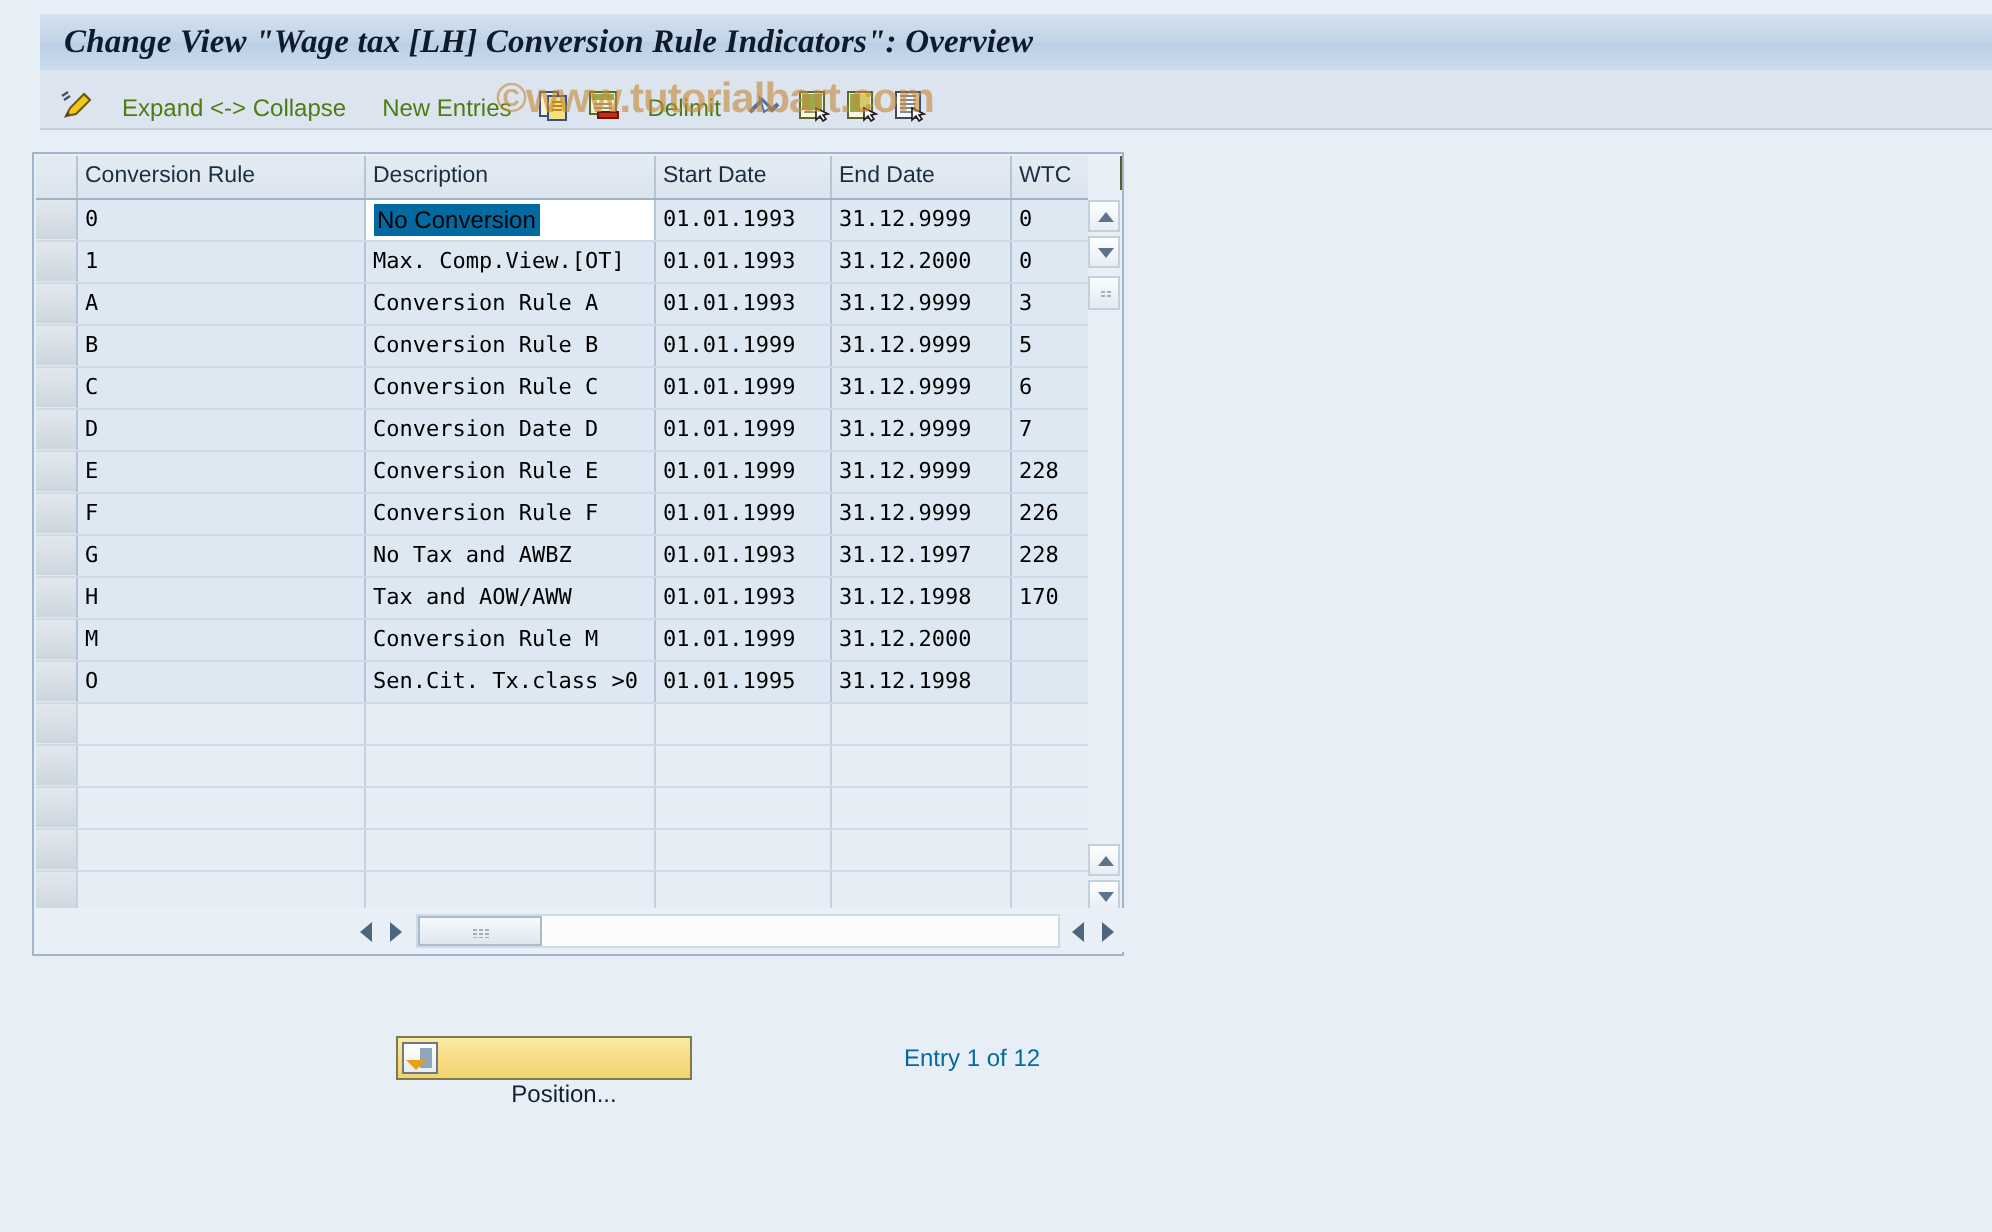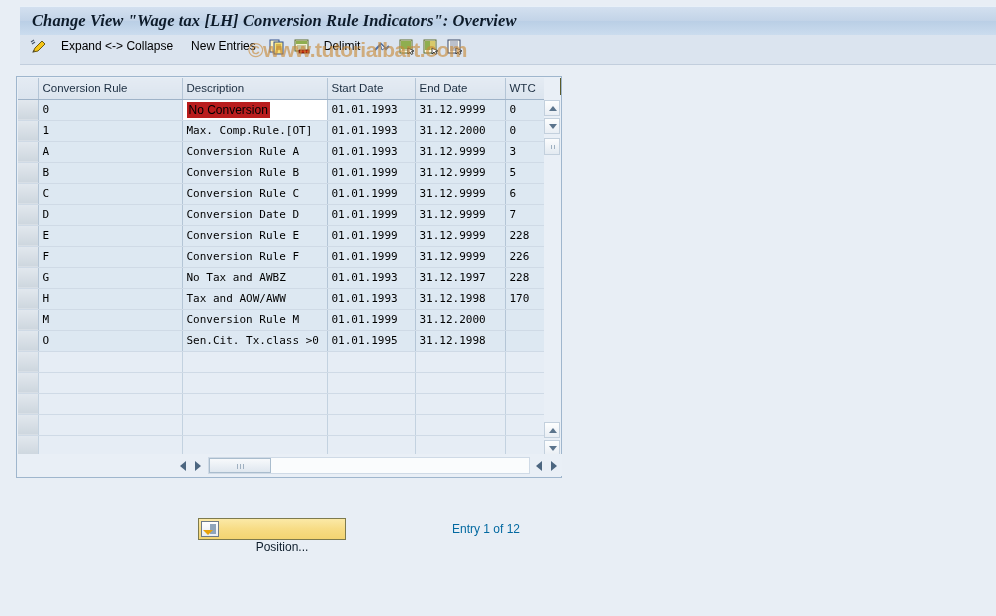--- a/index.html
+++ b/index.html
@@ -50,26 +50,26 @@
     height: 30px;
     background: #dbe4ef;
     border-bottom: 1px solid #c2cedd;
     display: flex;
     align-items: center;
     box-sizing: border-box;
     padding-left: 6px;
   }
   .tb-item {
     display: flex;
-    align-items: flex-start;
+    align-items: flex-end;
     height: 22px;
     padding: 0 4px;
     white-space: nowrap;
     font-size: 12px;
-    color: #000000;
+    color: #4d7c0f;
   }
   .tb-label { padding: 0 5px; }
   .tb-icon { display: inline-block; line-height: 0; }
 
   
   #watermark {
     position: absolute;
     left: 248px;
     top: 36px;
     width: 290px;
@@ -138,21 +138,21 @@
   table.grid tr.shade td { background: #dde8f2; }
   table.grid tr.empty td { background: #e6edf5; border-right-color:#c3d2e0; }
   td.selcol, th.selcol {
     background: linear-gradient(to bottom, #e2e8ee 0%, #cdd6de 100%) !important;
     border-right: 1px solid #9fb3c8;
     padding: 0;
   }
   th.selcol { background: linear-gradient(to bottom, #e4ebf3 0%, #dbe4ee 100%) !important; }
   td.desc { font-family: "Liberation Sans", sans-serif; font-size: 12px; }
   .sel-text {
-    background: #b91c1c;
+    background: #0369a1;
     color: #000;
     padding: 1px 2px;
     font-family: "Liberation Sans", sans-serif;
     font-size: 12px;
   }
 
   
   #grid-config-icon {
     position: absolute;
     right: 0px;
@@ -450,21 +450,21 @@
             <td class="selcol"></td>
             <td>0</td>
             <td class="desc" style="background: rgb(255, 255, 255);"><span class="sel-text">No Conversion</span></td>
             <td>01.01.1993</td>
             <td>31.12.9999</td>
             <td>0</td>
           </tr>
           <tr class="shade">
             <td class="selcol"></td>
             <td>1</td>
-            <td class="desc">Max. Comp.Rule.[OT]</td>
+            <td class="desc">Max. Comp.View.[OT]</td>
             <td>01.01.1993</td>
             <td>31.12.2000</td>
             <td>0</td>
           </tr>
           <tr class="shade">
             <td class="selcol"></td>
             <td>A</td>
             <td class="desc">Conversion Rule A</td>
             <td>01.01.1993</td>
             <td>31.12.9999</td>

